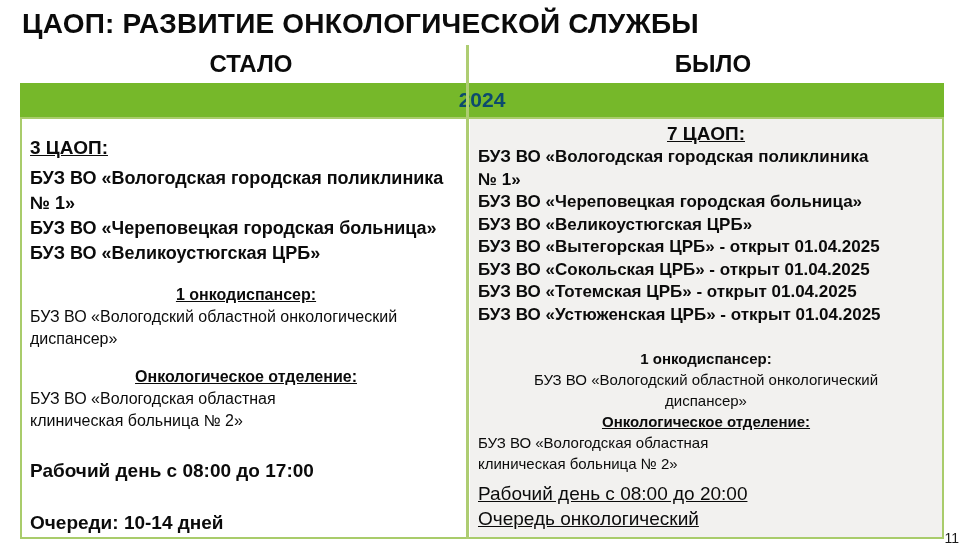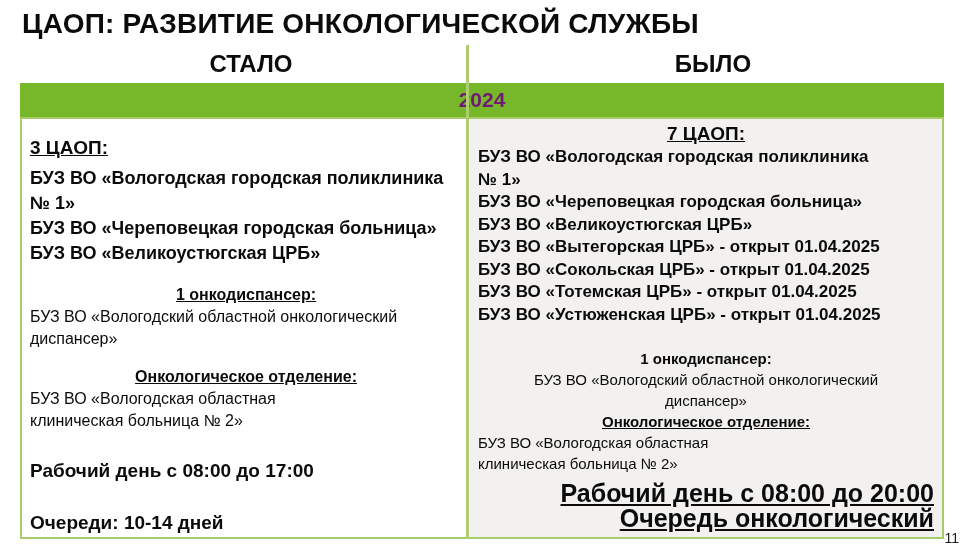--- a/index.html
+++ b/index.html
@@ -16,21 +16,21 @@
   .col-header {
     flex:1; display:flex; align-items:center; justify-content:center;
     font-size:24px; font-weight:bold;
   }
   .year-bar {
     position:absolute; left:20px; top:83px; width:924px; height:34px; display:flex;
     background:var(--accent);
   }
   .year-cell {
     flex:1; display:flex; align-items:center; justify-content:center;
-    color:#701a75; font-size:21px; font-weight:bold;
+    color:#0c4a6e; font-size:21px; font-weight:bold;
   }
   .table-body {
     position:absolute; left:20px; top:117px; width:924px; height:422px;
     display:flex; box-sizing:border-box; border:2px solid var(--border);
   }
   .cell {
     box-sizing:border-box; display:flex; flex-direction:column;
   }
   .cell.left  { width:448px; background:#ffffff; padding:16px 8px 5px 8px; }
   .cell.right { width:472px; background:var(--cellbg); padding:3px 8px 6px 8px; }
@@ -47,21 +47,21 @@
   .l-gap-md   { margin-top:16px; }
   .l-bottom   { margin-top:auto; font-size:19px; font-weight:bold; line-height:26px; white-space:pre-line; }
 
   
   .r-caop-h   { font-size:19px; font-weight:bold; text-decoration:underline; text-align:center; line-height:24px; }
   .r-items    { font-size:17px; font-weight:bold; line-height:22.5px; white-space:pre-line; }
   .r-sub-h    { font-size:15px; font-weight:bold; text-align:center; line-height:21px; margin-top:22px; }
   .r-sub-h2   { font-size:15px; font-weight:bold; text-align:center; text-decoration:underline; line-height:21px; }
   .r-sub-txt-c{ font-size:15px; line-height:21px; white-space:pre-line; text-align:center; }
   .r-sub-txt  { font-size:15px; line-height:21px; white-space:pre-line; }
-  .r-bottom   { margin-top:auto; font-size:25px; font-weight:bold; line-height:25px;text-align:right; }
+  .r-bottom   { margin-top:auto; font-size:19px; font-weight:normal; line-height:25px; }
   .r-bottom div { text-decoration:underline; }
 
   .page-num {
     position:absolute; right:1px; bottom:1px; font-size:14px; color:#1a1a1a;
   }
 </style>
 </head>
 <body>
 
 <div class="slide" style="--accent: #76b82a; --border: #a9cc6b; --divider: #aecd72; --cellbg: #f2f1ef;">

